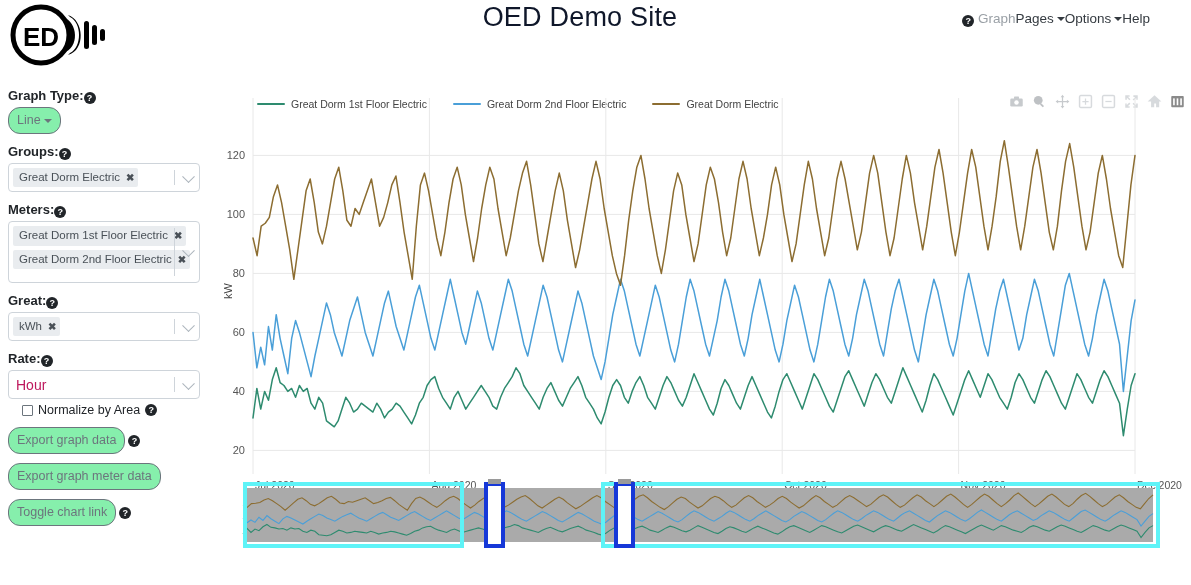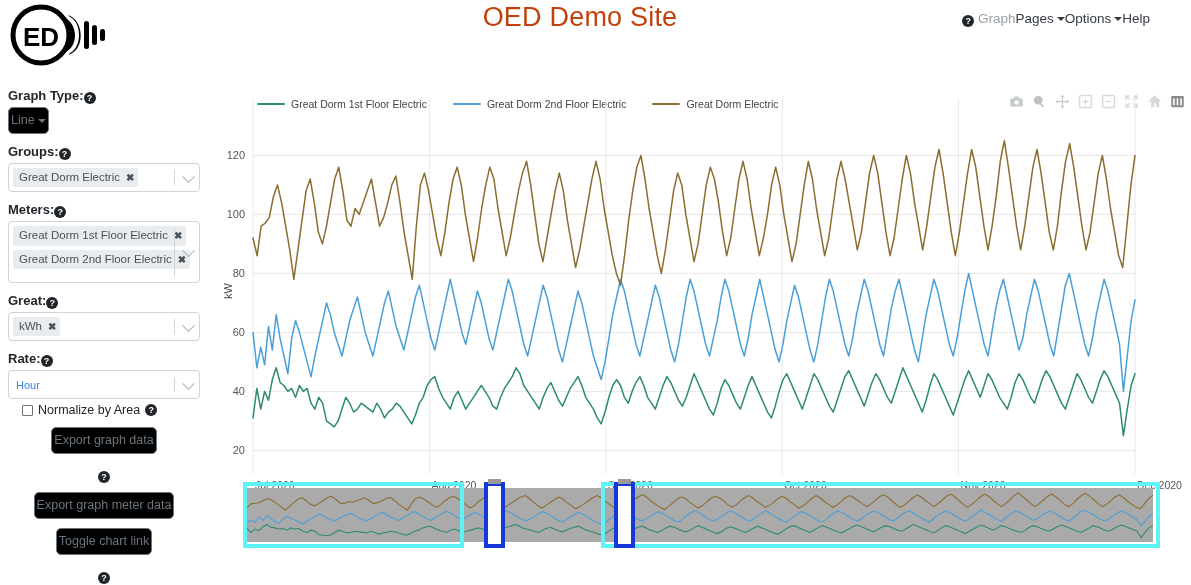--- a/index.html
+++ b/index.html
@@ -20,21 +20,21 @@
   #logo-wrap {
     position: absolute;
     left: 8px; top: 4px;
     width: 105px; height: 62px;
   }
   #site-title {
     position: absolute;
     left: 0; right: 0; top: 2px;
     text-align: center;
     font-size: 27px;
-    color: #c2410c;
+    color: #0f172a;
     font-weight: 400;
     letter-spacing: .2px;
   }
   #navlinks {
     position: absolute;
     right: 10px; top: 11px;
     display: flex;
     font-size: 13.5px;
     color: #343a40;
     white-space: nowrap;
@@ -75,25 +75,25 @@
     font-weight: bold;
     font-size: 13px;
     margin: 0 0 3px 0;
     color: #212529;
   }
   .field-block { margin-bottom: 10px; }
 
   .btn-outline {
     display: inline-block;
     border: 1px solid #6c757d;
-    border-radius: 5px;
-    background: #000000;
+    border-radius: 12px;
+    background: #86efac;
     color: #6c757d;
     font-size: 12.5px;
-    padding: 5px 2px;
+    padding: 5px 8px;
     cursor: pointer;
     line-height: 1.2;
   }
 
   .select-box {
     border: 1px solid #ced4da;
     border-radius: 4px;
     background: #fff;
     min-height: 29px;
     display: flex;
@@ -114,21 +114,21 @@
     font-size: 11.5px;
     padding: 2px 4px 2px 6px;
     border-radius: 2px;
     display: inline-flex;
     align-items: center;
     gap: 6px;
     white-space: nowrap;
     line-height: 1.35;
   }
   .chip .x { font-size: 10px; font-weight: bold; cursor: pointer; color: #495057; }
-  .plain-value { color: #3b82f6; font-size: 11px; padding-left: 3px; }
+  .plain-value { color: #be185d; font-size: 14px; padding-left: 3px; }
   .sep {
     position: absolute;
     right: 24px; top: 6px; bottom: 6px;
     width: 1px; background: #ced4da;
   }
   .chev {
     position: absolute;
     right: 6px; top: 50%;
     width: 9px; height: 9px;
     border-right: 1.6px solid #adb5bd;
@@ -146,21 +146,21 @@
     color: #212529;
     padding-left: 14px;
   }
   .cbx {
     width: 11px; height: 11px;
     border: 1px solid #6c757d;
     border-radius: 1px;
     background: #fff;
     display: inline-block;
   }
-  .btn-row { display: flex; align-items: center; gap: 17px; margin-bottom: 9px; flex-direction: column; }
+  .btn-row { display: flex; align-items: center; gap: 3px; margin-bottom: 9px; }
 
   
   #chart-panel {
     position: absolute;
     left: 205px; top: 84px;
     width: 986px; height: 500px;
   }
   #legend {
     position: absolute;
     left: 52px; top: 14px;

